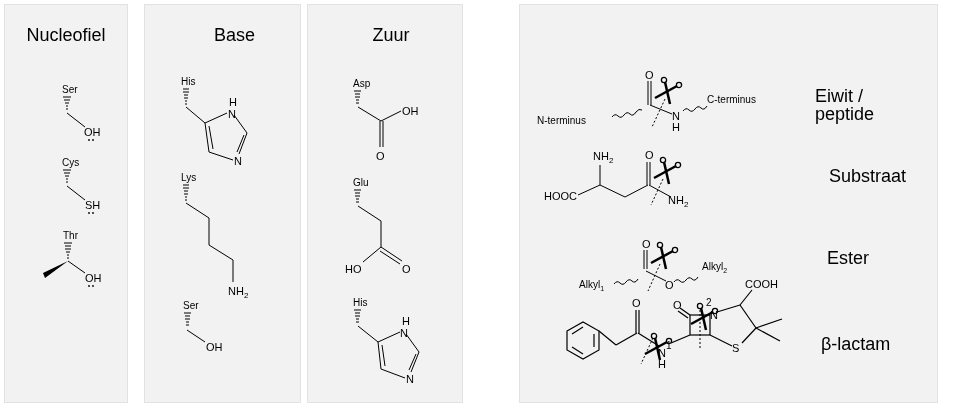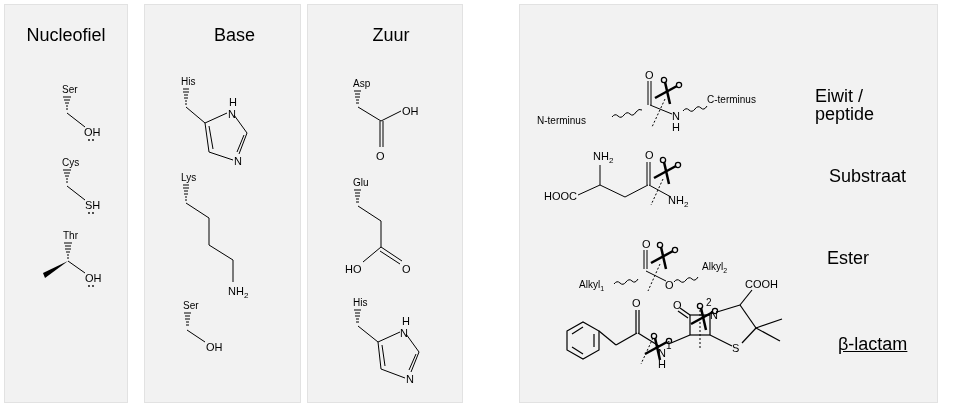--- a/index.html
+++ b/index.html
@@ -291,14 +291,14 @@
       <text x="138" y="352" font-size="11">N</text>
       <text x="138" y="363" font-size="11">H</text>
       <text x="190" y="314" font-size="11">N</text>
       <text x="212" y="347" font-size="11">S</text>
       <text x="225" y="283" font-size="11">COOH</text>
     </g>
   </svg>
   <div class="lbl" style="left:295px;top:82px;width:60px;">Eiwit / peptide</div>
   <div class="lbl" style="left:309px;top:162px;">Substraat</div>
   <div class="lbl" style="left:307px;top:244px;">Ester</div>
-  <div class="lbl" style="left:318px;top:330px;text-decoration:underline;">β-lactam</div>
+  <div class="lbl" style="left:301px;top:330px;">β-lactam</div>
 </div>
 
 </body></html>

